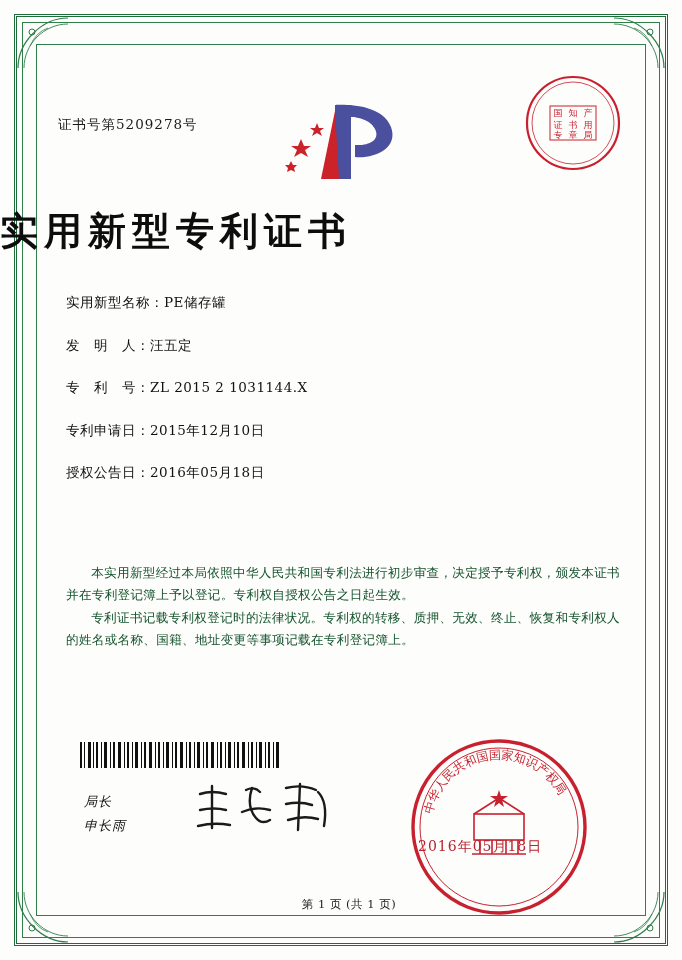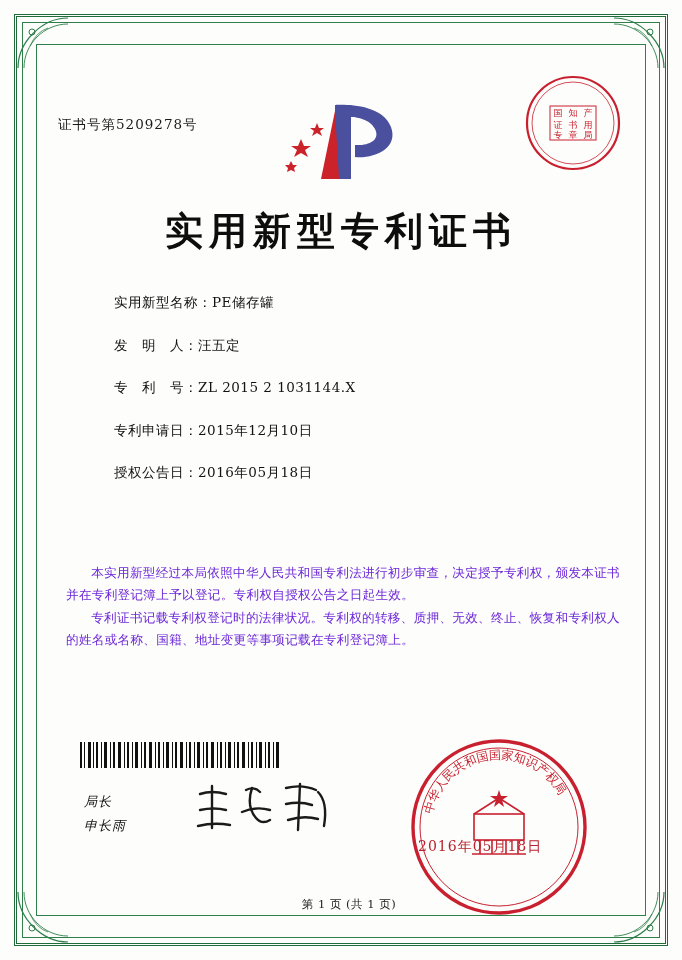--- a/index.html
+++ b/index.html
@@ -77,21 +77,20 @@
     top: 72px;
     width: 102px;
     height: 102px;
   }
   .top-seal svg { width: 100%; height: 100%; display: block; }
 
   .title {
     position: absolute;
     left: 0; right: 0;
     top: 206px;
-    text-align: center;
     font-size: 38px;
     font-weight: 700;
     letter-spacing: 6px;
     color: #0d0d0d;
     font-family: "DejaVu Serif", "Liberation Serif", serif;
   }
 
   
   .fields {
     position: absolute;
@@ -102,38 +101,37 @@
   .field-row {
     font-size: 13.5px;
     line-height: 1;
     margin-bottom: 29px;
     white-space: nowrap;
     color: #121212;
   }
   .field-label {
     display: inline-block;
     letter-spacing: 0.5px;
-    margin-left: 48px;
   }
   .field-value {
     display: inline-block;
     letter-spacing: 0.5px;
     text-align: center;
   }
 
   
   .body-text {
     position: absolute;
     left: 66px;
     right: 62px;
     top: 562px;
     font-size: 12.6px;
     line-height: 1.72;
     text-align: justify;
-    color: #6d28d9;
+    color: #14532d;
   }
   .body-text p {
     margin: 0 0 2px 0;
     text-indent: 2em;
     letter-spacing: 0.3px;
   }
 
   
   .barcode {
     position: absolute;

